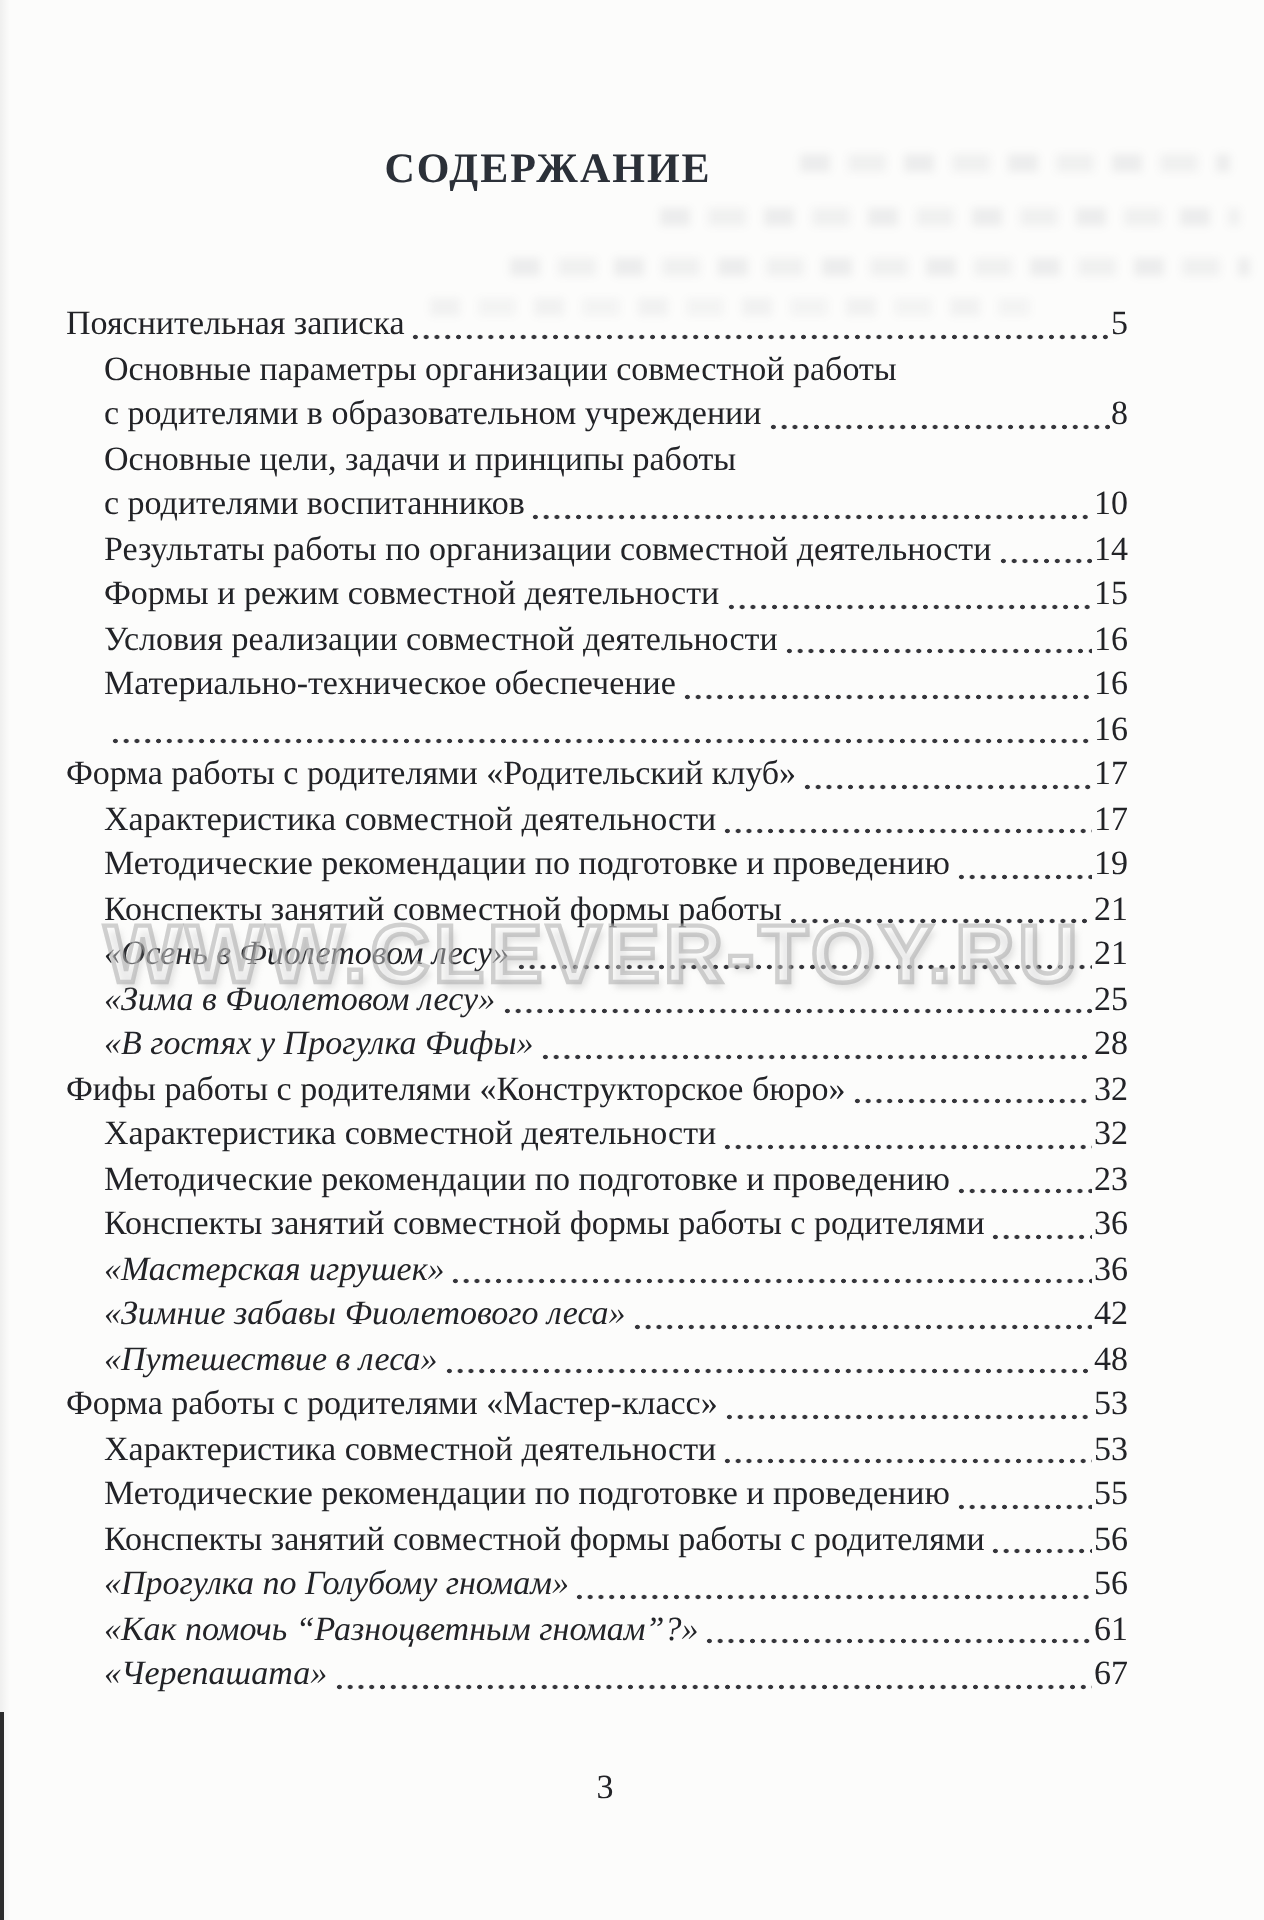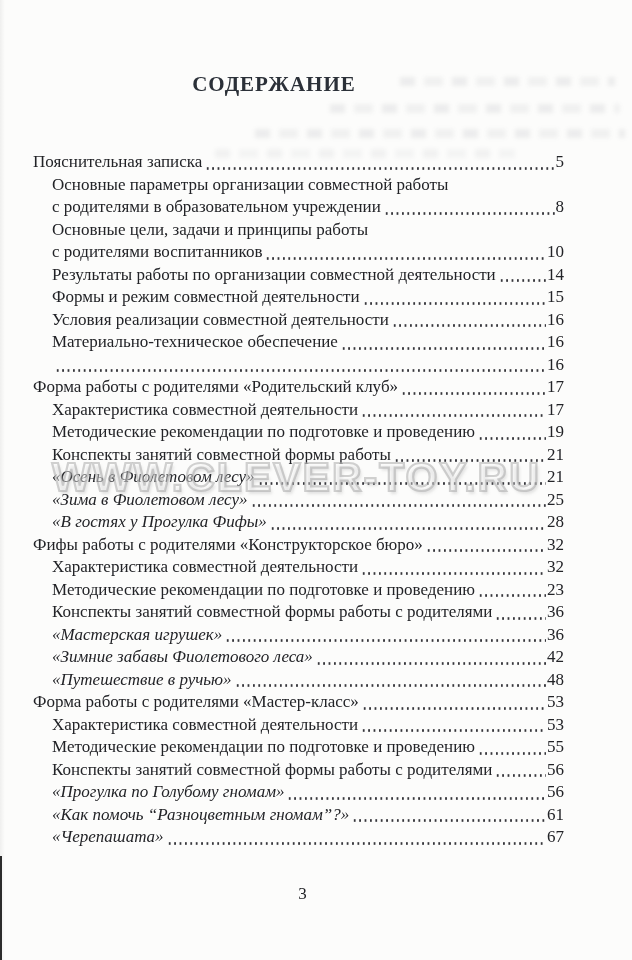--- a/index.html
+++ b/index.html
@@ -194,21 +194,21 @@
     <span class="label">«Мастерская игрушек»</span>
     <span class="leader"></span>
     <span class="pagenum">36</span>
   </div>
       <div class="row lvl1 it">
     <span class="label">«Зимние забавы Фиолетового леса»</span>
     <span class="leader"></span>
     <span class="pagenum">42</span>
   </div>
       <div class="row lvl1 it">
-    <span class="label">«Путешествие в ручью»</span>
+    <span class="label">«Путешествие в леса»</span>
     <span class="leader"></span>
     <span class="pagenum">48</span>
   </div>
       <div class="row lvl0">
     <span class="label">Форма работы с родителями «Мастер-класс»</span>
     <span class="leader"></span>
     <span class="pagenum">53</span>
   </div>
       <div class="row lvl1">
     <span class="label">Характеристика совместной деятельности</span>

